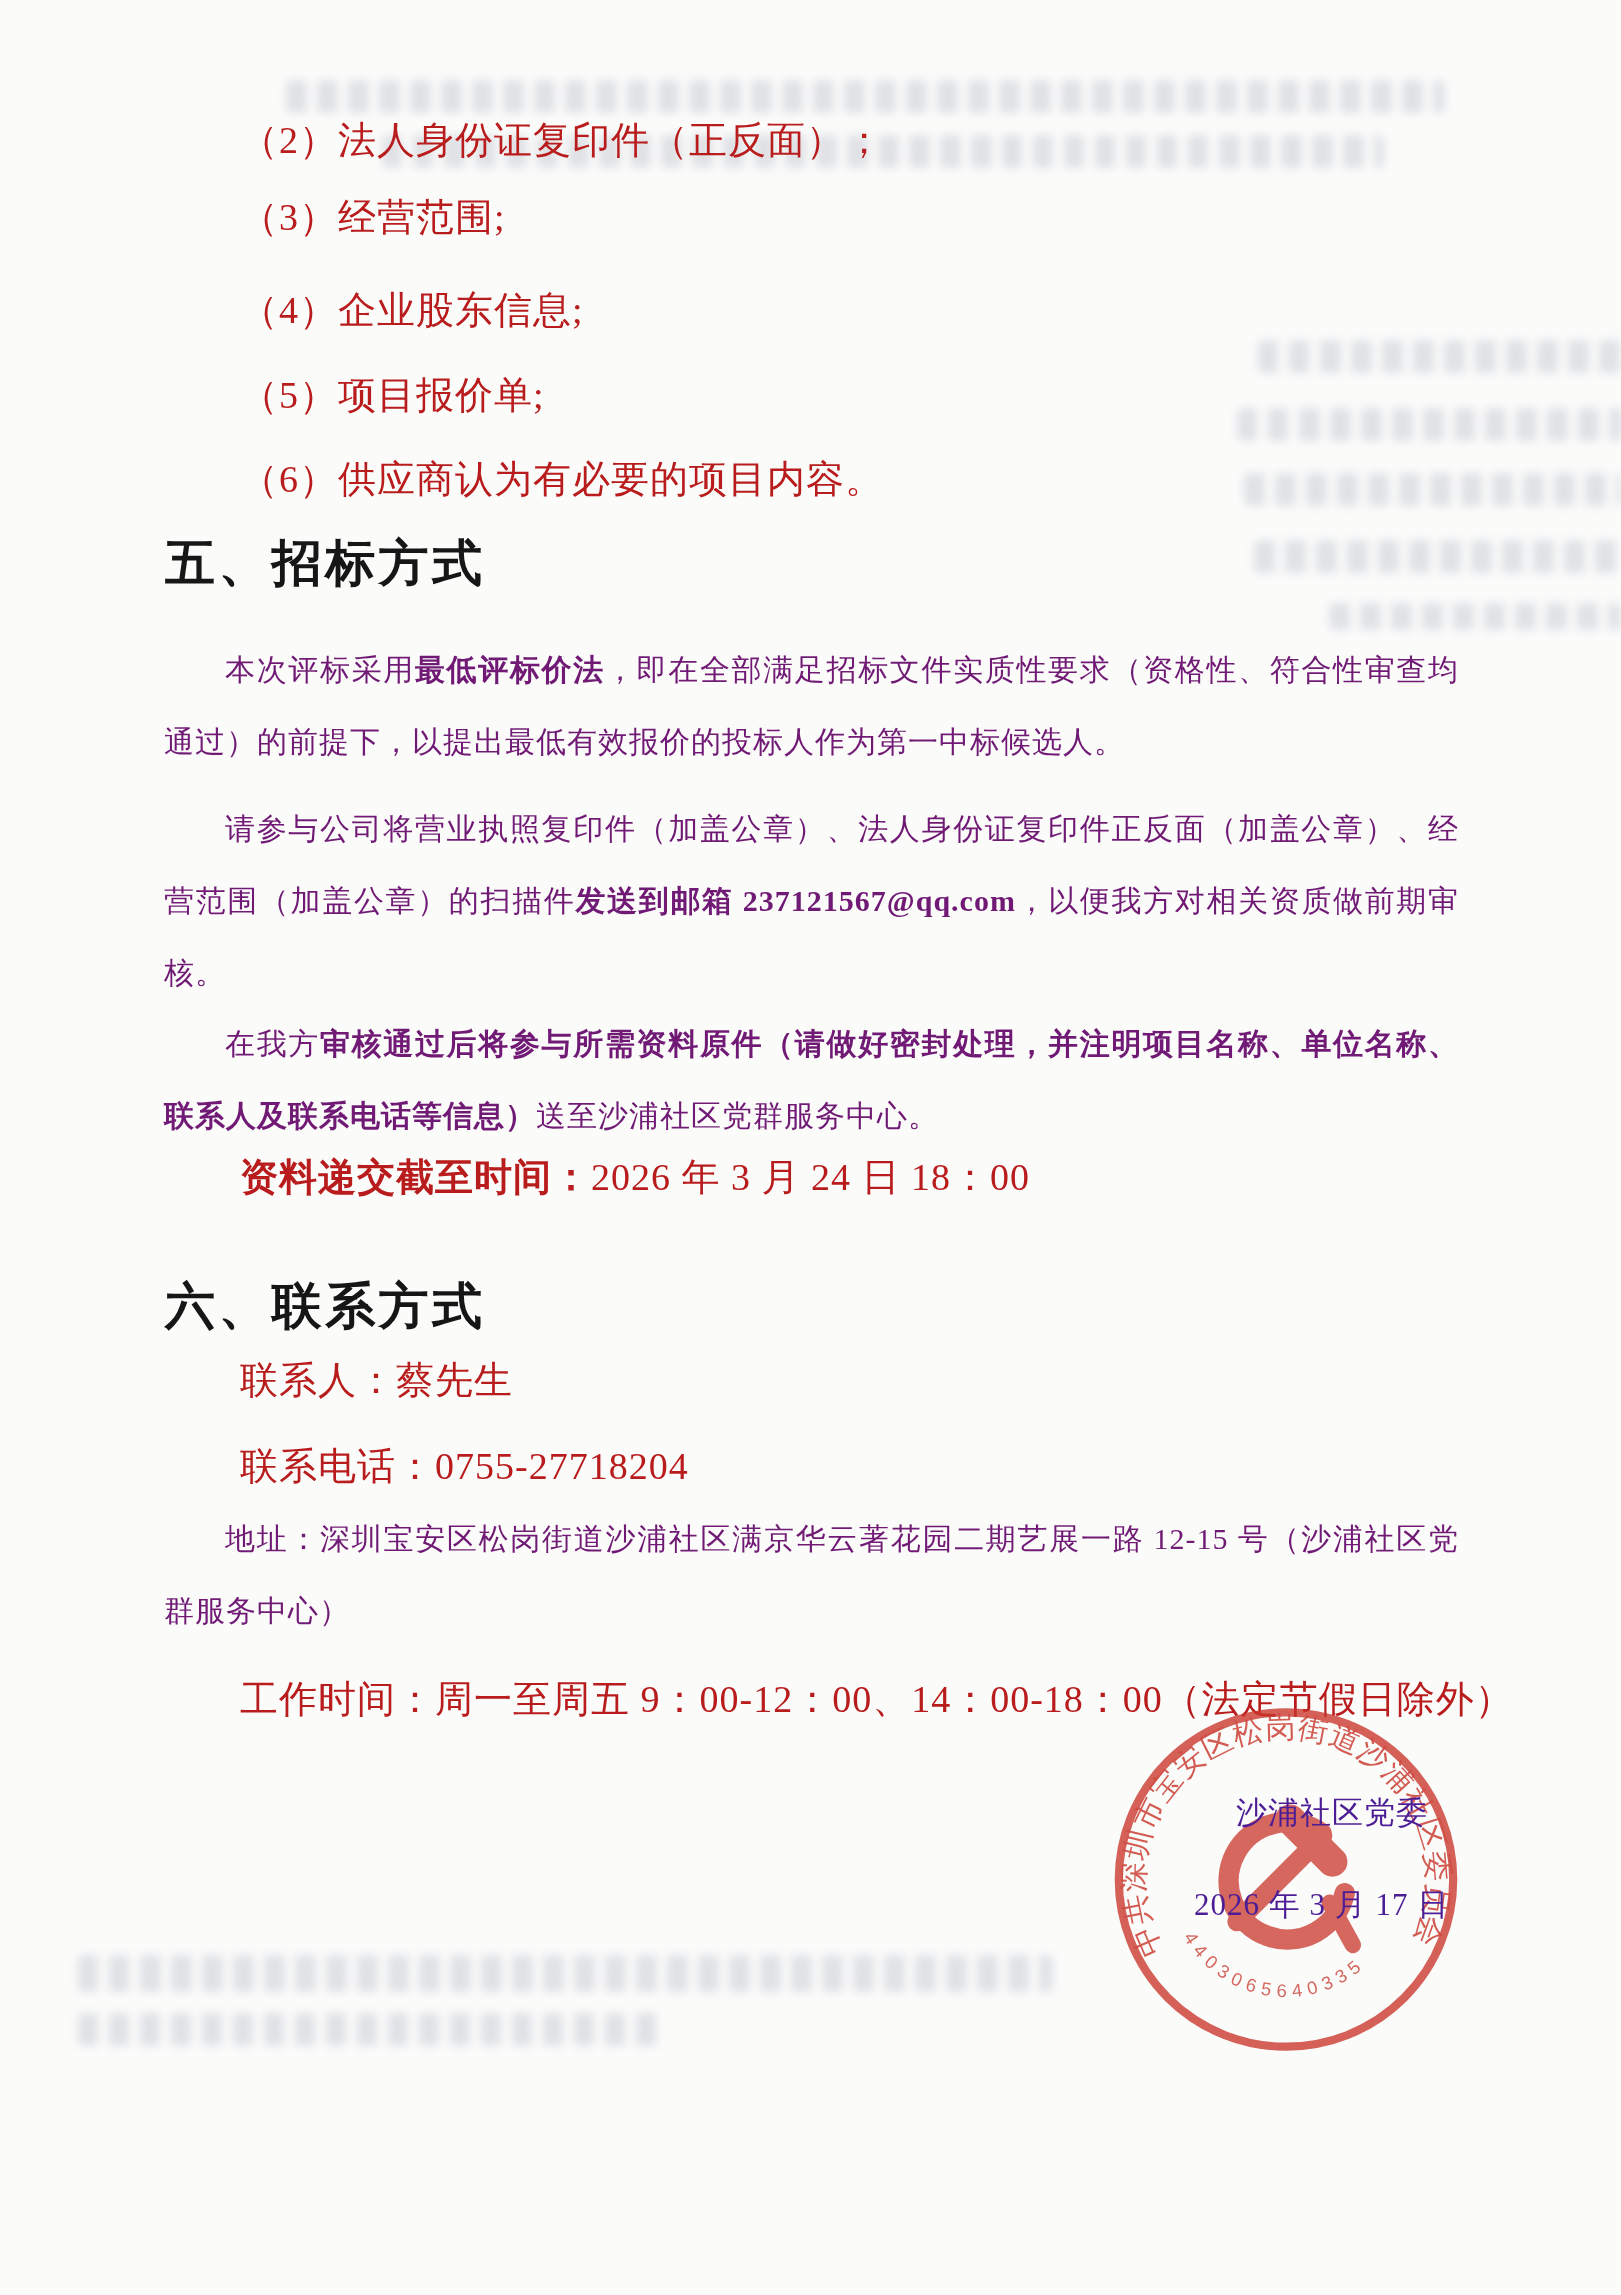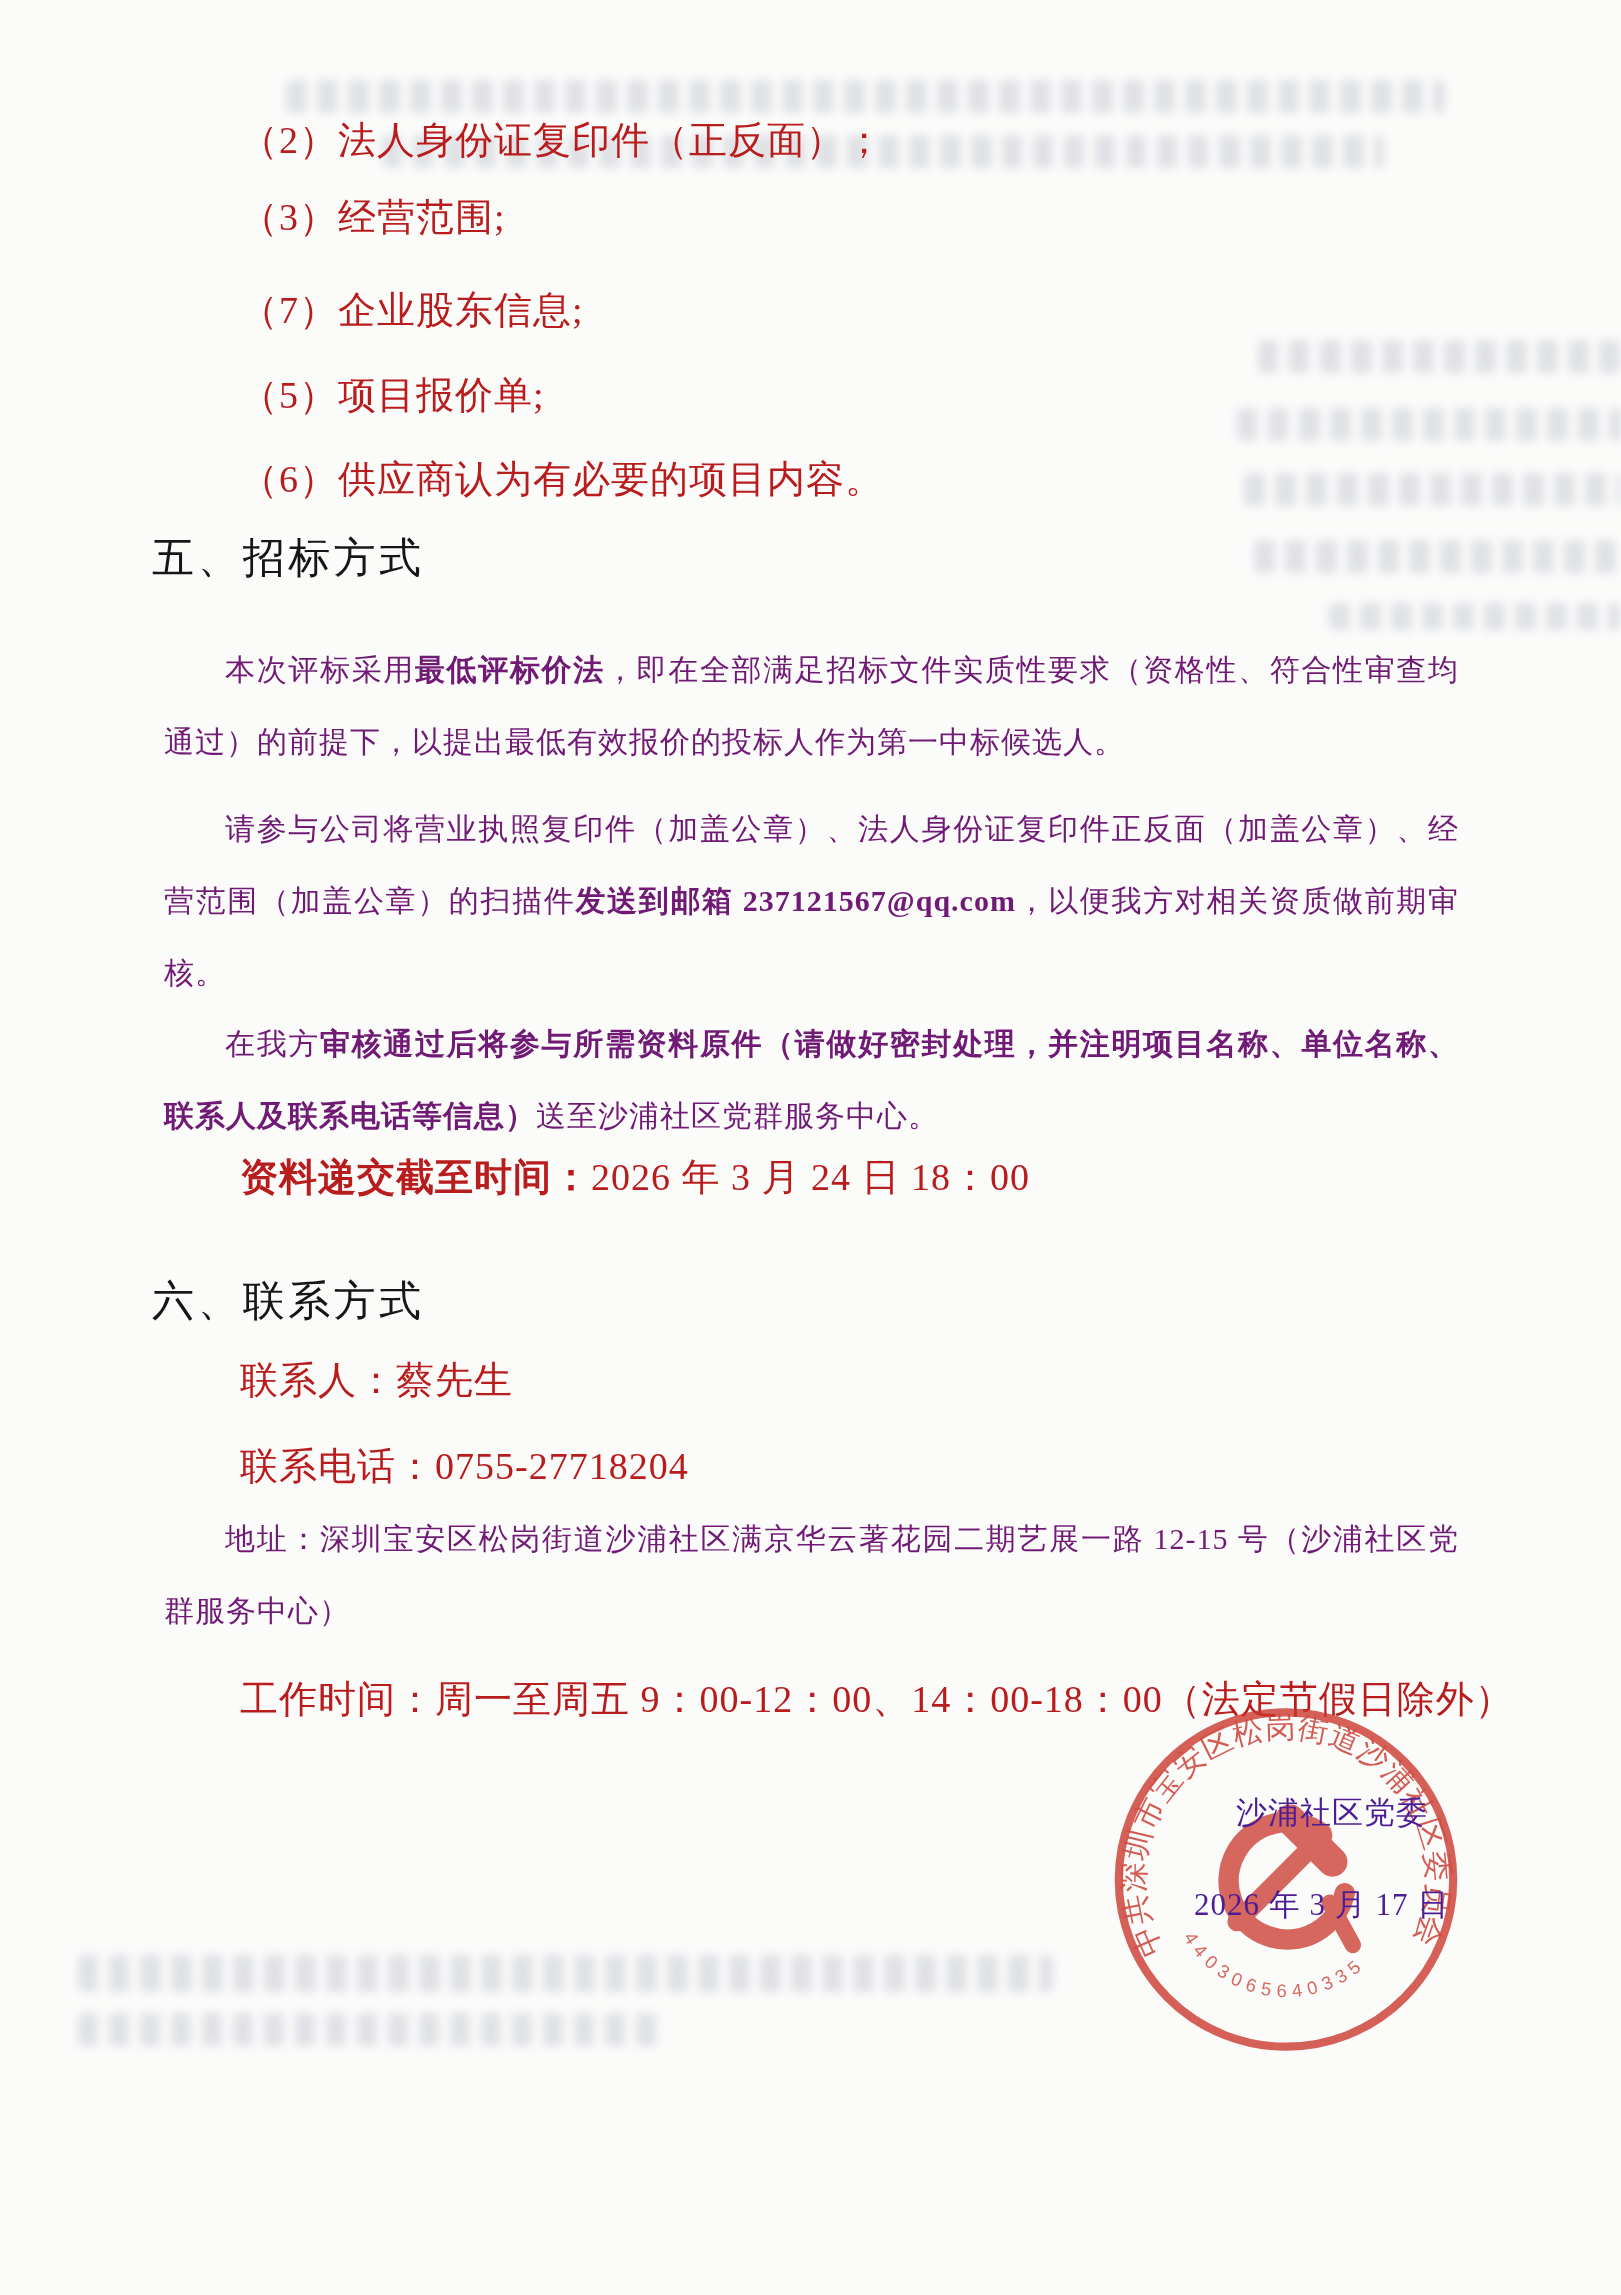--- a/index.html
+++ b/index.html
@@ -10,23 +10,23 @@
     font-family:"Liberation Serif","DejaVu Serif",serif;
   }
   
   .txt{position:absolute;color:#b91c1c;font-size:38px;letter-spacing:1px;white-space:nowrap;}
   .para{
     position:absolute;left:164px;width:1295px;
     color:#701a75;font-size:30px;letter-spacing:1px;
     line-height:72px;text-align:justify;text-indent:61px;white-space:normal;
   }
   .heading{
-    position:absolute;left:152px;
+    position:absolute;left:165px;
     font-family:"Liberation Sans","DejaVu Sans",sans-serif;
-    font-weight:400;font-size:42px;color:#161616;letter-spacing:3.4px;white-space:nowrap;
+    font-weight:700;font-size:50px;color:#161616;letter-spacing:3.4px;white-space:nowrap;
   }
   .b{font-weight:700;}
   
   .bleed{
     position:absolute;height:33px;border-radius:5.5px;
     background:repeating-linear-gradient(90deg,#99a0b2 0 20.5px,rgba(0,0,0,0) 20.5px 31px);
     filter:blur(4.8px);opacity:.28;pointer-events:none;
   }
   
   .stamp{position:absolute;left:1099px;top:1702px;width:374px;height:355px;
@@ -42,21 +42,21 @@
 <div class="bleed" style="left:1258px;top:340px;width:364px;"></div>
 <div class="bleed" style="left:1237px;top:408px;width:385px;"></div>
 <div class="bleed" style="left:1244px;top:473px;width:378px;"></div>
 <div class="bleed" style="left:1254px;top:540px;width:367px;"></div>
 <div class="bleed" style="left:1329px;top:603px;width:292px;height:27px;"></div>
 <div class="bleed" style="left:78px;top:1955px;width:975px;height:37px;"></div>
 <div class="bleed" style="left:78px;top:2013px;width:586px;"></div>
 
 <div class="txt" style="left:240px;top:115px;">（2）法人身份证复印件（正反面）；</div>
 <div class="txt" style="left:240px;top:192px;">（3）经营范围;</div>
-<div class="txt" style="left:240px;top:285px;">（7）企业股东信息;</div>
+<div class="txt" style="left:240px;top:285px;">（4）企业股东信息;</div>
 <div class="txt" style="left:240px;top:370px;">（5）项目报价单;</div>
 <div class="txt" style="left:240px;top:454px;">（6）供应商认为有必要的项目内容。</div>
 
 <div class="heading" style="top:530px;">五、招标方式</div>
 
 <div class="para" style="top:634px;"><span>本次评标采用</span><span class="b">最低评标价法</span><span>，即在全部满足招标文件实质性要求（资格性、符合性审查均通过）的前提下，以提出最低有效报价的投标人作为第一中标候选人。</span></div>
 <div class="para" style="top:793px;"><span>请参与公司将营业执照复印件（加盖公章）、法人身份证复印件正反面（加盖公章）、经营范围（加盖公章）的扫描件</span><span class="b">发送到邮箱 237121567@qq.com</span><span>，以便我方对相关资质做前期审核。</span></div>
 <div class="para" style="top:1008px;"><span>在我方</span><span class="b">审核通过后将参与所需资料原件（请做好密封处理，并注明项目名称、单位名称、联系人及联系电话等信息）</span><span>送至沙浦社区党群服务中心。</span></div>
 <div class="txt" style="left:240px;top:1152px;"><span class="b">资料递交截至时间：</span><span>2026 年 3 月 24 日 18：00</span></div>
 

